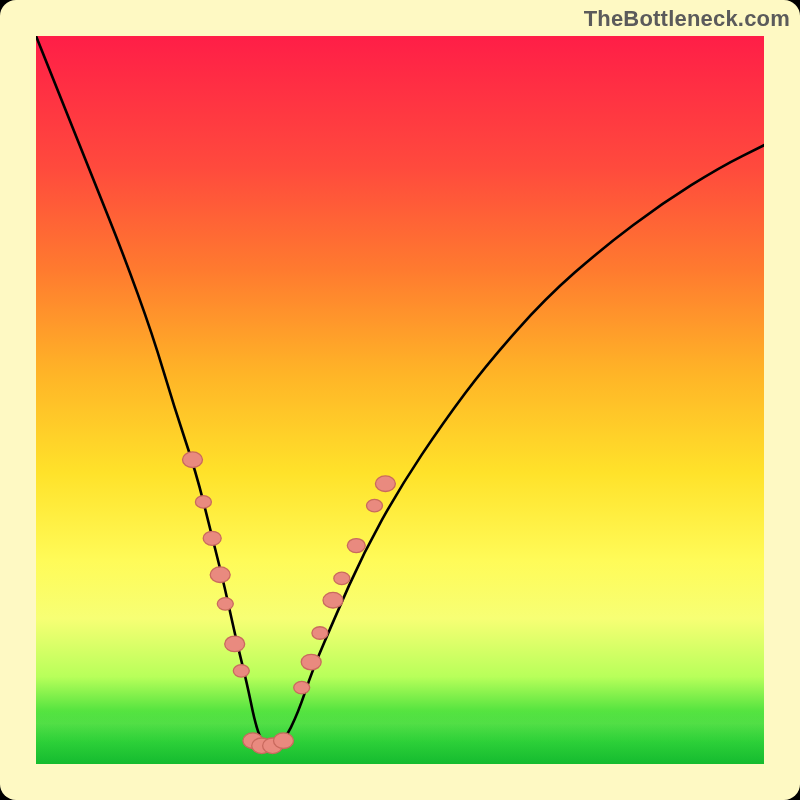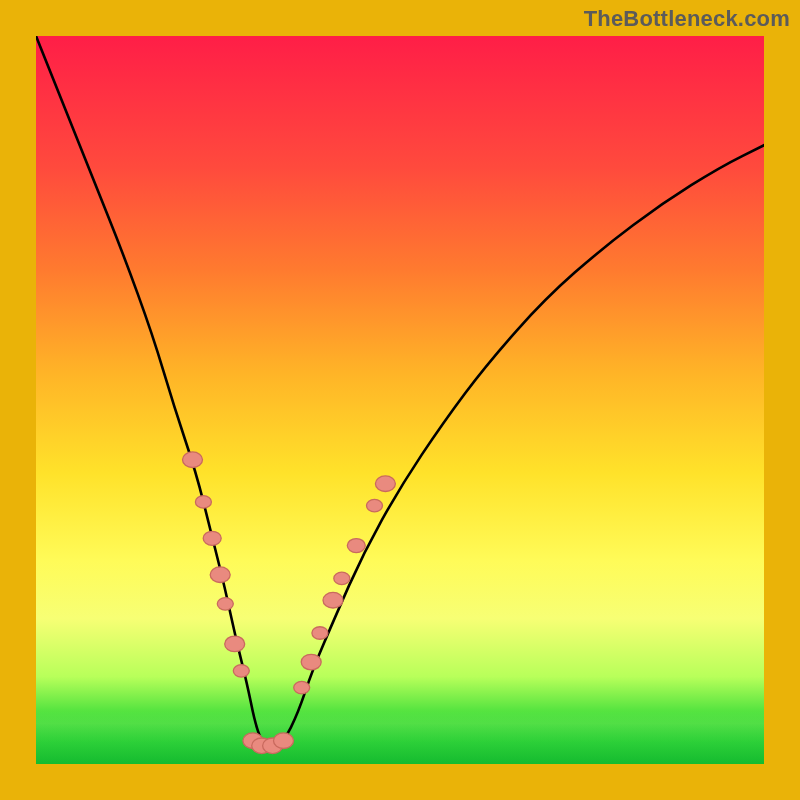--- a/index.html
+++ b/index.html
@@ -1,21 +1,22 @@
 <!DOCTYPE html>
 <html><head>
 <meta charset="utf-8">
 <style>
   * { margin: 0; padding: 0; box-sizing: border-box; }
   html, body { width: 800px; height: 800px; overflow: hidden; background: #000; }
   .stage {
     position: relative;
     width: 800px;
     height: 800px;
-    background: #eab308;
+    background: #fef9c3;
+    border-radius: 16px;
   }
   .plot-area {
     position: absolute;
     left: 36px;
     top: 36px;
     width: 728px;
     height: 728px;
     background: linear-gradient(
       to bottom,
       #ff1e47 0%,

